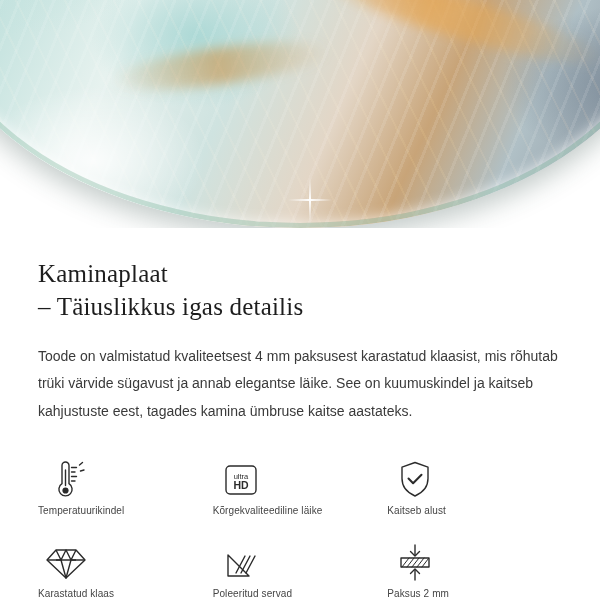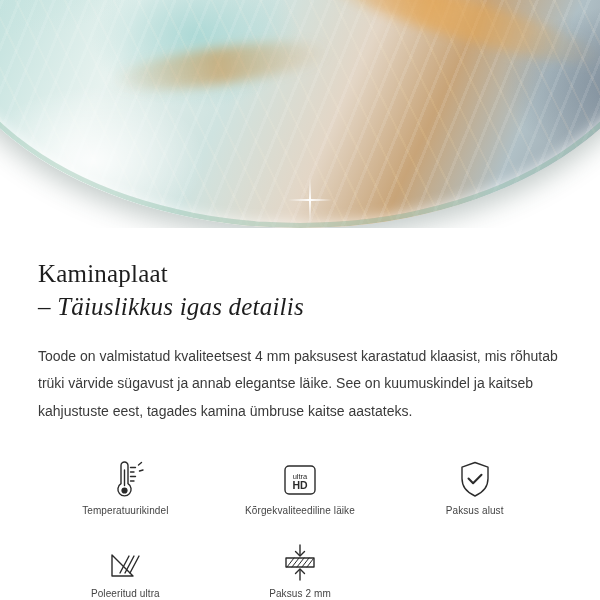--- a/index.html
+++ b/index.html
@@ -114,42 +114,41 @@
     font-family: "Liberation Serif", serif;
     font-size: 25px;
     line-height: 1.30;
     color: #1d1d1d;
     font-weight: 400;
     margin: 20px 0 0 0;
     letter-spacing: 0.2px;
   }
   .headline .line2 {
     display: block;
-    font-style: italic;
   }
   .body-copy {
     margin: 20px 0 0 0;
     font-size: 14px;
     line-height: 1.95;
     color: #3a3a3a;
     max-width: 528px;
   }
 
   
   .features {
     margin: 30px 0 0 0;
     display: grid;
     grid-template-columns: repeat(3, 1fr);
     row-gap: 22px;
     column-gap: 0;
   }
   .feature {
     display: flex;
     flex-direction: column;
-    align-items: center;
+    align-items: flex-start;
     justify-content: flex-start;
   }
   .feature-icon {
     width: 56px;
     height: 50px;
     display: flex;
     align-items: center;
     justify-content: center;
   }
   .feature-label {
@@ -216,34 +215,47 @@
         <div class="feature-label">Kõrgekvaliteediline läike</div>
       </div>
 
       <div class="feature">
         <div class="feature-icon">
           <svg width="42" height="46" viewBox="0 0 42 46" fill="none" stroke="#2b2b2b" stroke-width="1.4" stroke-linejoin="round">
             <path d="M21 5.5l13 4.6v11.5c0 8.6-5.6 14.3-13 17.4-7.4-3.1-13-8.8-13-17.4V10.1L21 5.5z"></path>
             <path d="M14.5 21.5l4.6 4.8 8.4-8.6" stroke-width="2" stroke-linecap="round"></path>
           </svg>
         </div>
-        <div class="feature-label">Paksus alust</div>
-      </div>
-
+        <div class="feature-label">Kaitseb alust</div>
+      </div>
+
+      <div class="feature">
+        <div class="feature-icon">
+          <svg width="46" height="42" viewBox="0 0 46 42" fill="none" stroke="#2b2b2b" stroke-width="1.4" stroke-linejoin="round">
+            <path d="M13 8h20l9 10-19 18L4 18l9-10z"></path>
+            <path d="M4 18h38"></path>
+            <path d="M13 8l5 10-5 0"></path>
+            <path d="M33 8l-5 10 5 0"></path>
+            <path d="M18 18l5 18 5-18"></path>
+            <path d="M18 18l5-10 5 10"></path>
+          </svg>
+        </div>
+        <div class="feature-label">Karastatud klaas</div>
+      </div>
 
       <div class="feature">
         <div class="feature-icon">
           <svg width="42" height="42" viewBox="0 0 42 42" fill="none" stroke="#2b2b2b" stroke-width="1.4" stroke-linecap="round" stroke-linejoin="round">
             <path d="M8 34V13L29 34H8z"></path>
             <line x1="16" y1="31" x2="25" y2="14"></line>
             <line x1="21" y1="31" x2="30" y2="14"></line>
             <line x1="26" y1="31" x2="35" y2="14"></line>
           </svg>
         </div>
-        <div class="feature-label">Poleeritud ultra</div>
+        <div class="feature-label">Poleeritud servad</div>
       </div>
 
       <div class="feature">
         <div class="feature-icon">
           <svg width="42" height="46" viewBox="0 0 42 46" fill="none" stroke="#2b2b2b" stroke-width="1.4" stroke-linecap="round" stroke-linejoin="round">
             <line x1="21" y1="5" x2="21" y2="15"></line>
             <path d="M16.5 11.5L21 16l4.5-4.5"></path>
             <rect x="7" y="18" width="28" height="9" fill="none"></rect>
             <path d="M8 27l7-9M13 27l7-9M18 27l7-9M23 27l7-9M28 27l6.5-8.5" stroke-width="1"></path>
             <line x1="21" y1="40" x2="21" y2="30"></line>

